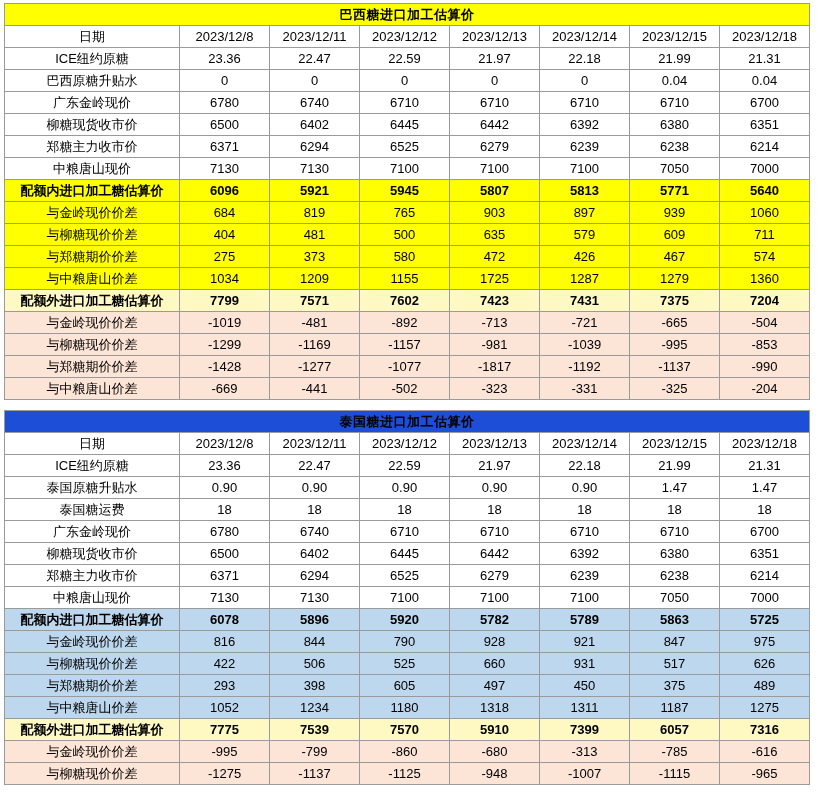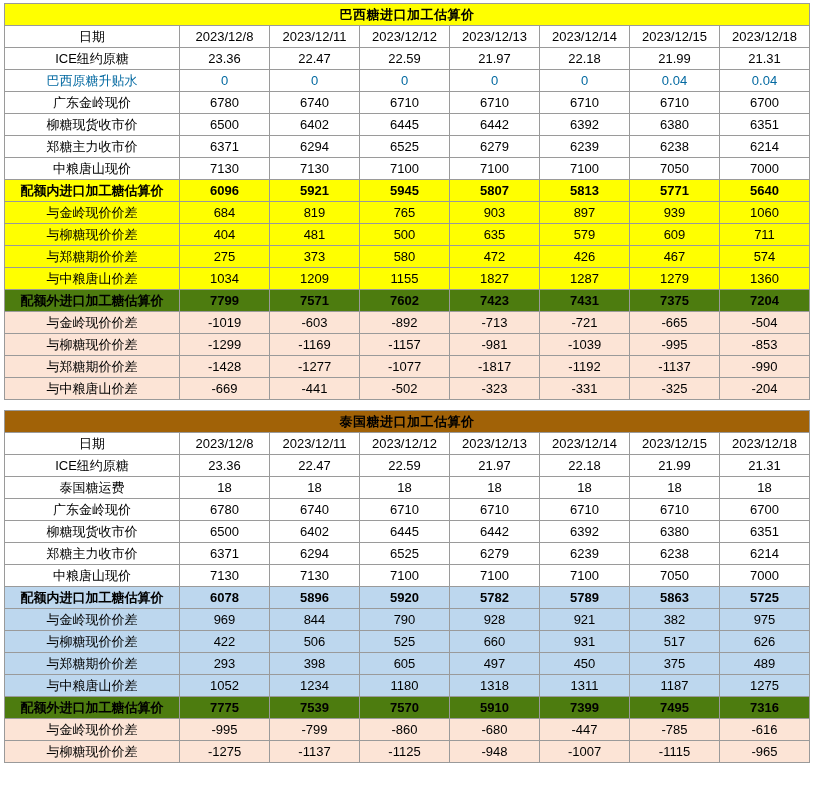--- a/index.html
+++ b/index.html
@@ -37,27 +37,27 @@
     text-align: center;
   }
   .title-cell {
     font-weight: bold;
     font-size: 13.5px;
     letter-spacing: 0.5px;
   }
   
   .t-brazil .title-cell { background: #ffff00; }
   .t-brazil .hdr { background: #ffffff; font-weight: normal; }
-  .red-text { color: #0369a1; }
+  .red-text { color: #000000; }
   .yellow { background: #ffff00; }
   .yellow-bold { background: #ffff00; font-weight: bold; }
   .peach { background: #fce4d6; }
-  .peach-bold { background: #4d7c0f; font-weight: bold; }
+  .peach-bold { background: #fef9c3; font-weight: bold; }
   
-  .t-thai .title-cell { background: #a16207; }
+  .t-thai .title-cell { background: #1d4ed8; }
   .blue { background: #bdd7ee; }
   .blue-bold { background: #bdd7ee; font-weight: bold; }
   .block-spacer { height: 10px; }
 </style>
 </head>
 <body>
 
 <div class="page">
 
   <table class="grid t-brazil">
@@ -185,40 +185,40 @@
         <td class="yellow">472</td>
         <td class="yellow">426</td>
         <td class="yellow">467</td>
         <td class="yellow">574</td>
       </tr>
       <tr>
         <td class="label yellow">与中粮唐山价差</td>
         <td class="yellow">1034</td>
         <td class="yellow">1209</td>
         <td class="yellow">1155</td>
-        <td class="yellow">1827</td>
+        <td class="yellow">1725</td>
         <td class="yellow">1287</td>
         <td class="yellow">1279</td>
         <td class="yellow">1360</td>
       </tr>
 
       <tr>
         <td class="label peach-bold">配额外进口加工糖估算价</td>
         <td class="peach-bold">7799</td>
         <td class="peach-bold">7571</td>
         <td class="peach-bold">7602</td>
         <td class="peach-bold">7423</td>
         <td class="peach-bold">7431</td>
         <td class="peach-bold">7375</td>
         <td class="peach-bold">7204</td>
       </tr>
       <tr>
         <td class="label peach">与金岭现价价差</td>
         <td class="peach">-1019</td>
-        <td class="peach">-603</td>
+        <td class="peach">-481</td>
         <td class="peach">-892</td>
         <td class="peach">-713</td>
         <td class="peach">-721</td>
         <td class="peach">-665</td>
         <td class="peach">-504</td>
       </tr>
       <tr>
         <td class="label peach">与柳糖现价价差</td>
         <td class="peach">-1299</td>
         <td class="peach">-1169</td>
@@ -283,20 +283,30 @@
         <td class="label">ICE纽约原糖</td>
         <td>23.36</td>
         <td>22.47</td>
         <td>22.59</td>
         <td>21.97</td>
         <td>22.18</td>
         <td>21.99</td>
         <td>21.31</td>
       </tr>
       <tr>
+        <td class="label red-text">泰国原糖升贴水</td>
+        <td class="red-text">0.90</td>
+        <td class="red-text">0.90</td>
+        <td class="red-text">0.90</td>
+        <td class="red-text">0.90</td>
+        <td class="red-text">0.90</td>
+        <td class="red-text">1.47</td>
+        <td class="red-text">1.47</td>
+      </tr>
+      <tr>
         <td class="label">泰国糖运费</td>
         <td>18</td>
         <td>18</td>
         <td>18</td>
         <td>18</td>
         <td>18</td>
         <td>18</td>
         <td>18</td>
       </tr>
       <tr>
@@ -345,26 +355,26 @@
         <td class="blue-bold">6078</td>
         <td class="blue-bold">5896</td>
         <td class="blue-bold">5920</td>
         <td class="blue-bold">5782</td>
         <td class="blue-bold">5789</td>
         <td class="blue-bold">5863</td>
         <td class="blue-bold">5725</td>
       </tr>
       <tr>
         <td class="label blue">与金岭现价价差</td>
-        <td class="blue">969</td>
+        <td class="blue">816</td>
         <td class="blue">844</td>
         <td class="blue">790</td>
         <td class="blue">928</td>
         <td class="blue">921</td>
-        <td class="blue">382</td>
+        <td class="blue">847</td>
         <td class="blue">975</td>
       </tr>
       <tr>
         <td class="label blue">与柳糖现价价差</td>
         <td class="blue">422</td>
         <td class="blue">506</td>
         <td class="blue">525</td>
         <td class="blue">660</td>
         <td class="blue">931</td>
         <td class="blue">517</td>
@@ -391,30 +401,30 @@
         <td class="blue">1275</td>
       </tr>
 
       <tr>
         <td class="label peach-bold">配额外进口加工糖估算价</td>
         <td class="peach-bold">7775</td>
         <td class="peach-bold">7539</td>
         <td class="peach-bold">7570</td>
         <td class="peach-bold">5910</td>
         <td class="peach-bold">7399</td>
-        <td class="peach-bold">7495</td>
+        <td class="peach-bold">6057</td>
         <td class="peach-bold">7316</td>
       </tr>
       <tr>
         <td class="label peach">与金岭现价价差</td>
         <td class="peach">-995</td>
         <td class="peach">-799</td>
         <td class="peach">-860</td>
         <td class="peach">-680</td>
-        <td class="peach">-447</td>
+        <td class="peach">-313</td>
         <td class="peach">-785</td>
         <td class="peach">-616</td>
       </tr>
       <tr>
         <td class="label peach">与柳糖现价价差</td>
         <td class="peach">-1275</td>
         <td class="peach">-1137</td>
         <td class="peach">-1125</td>
         <td class="peach">-948</td>
         <td class="peach">-1007</td>

